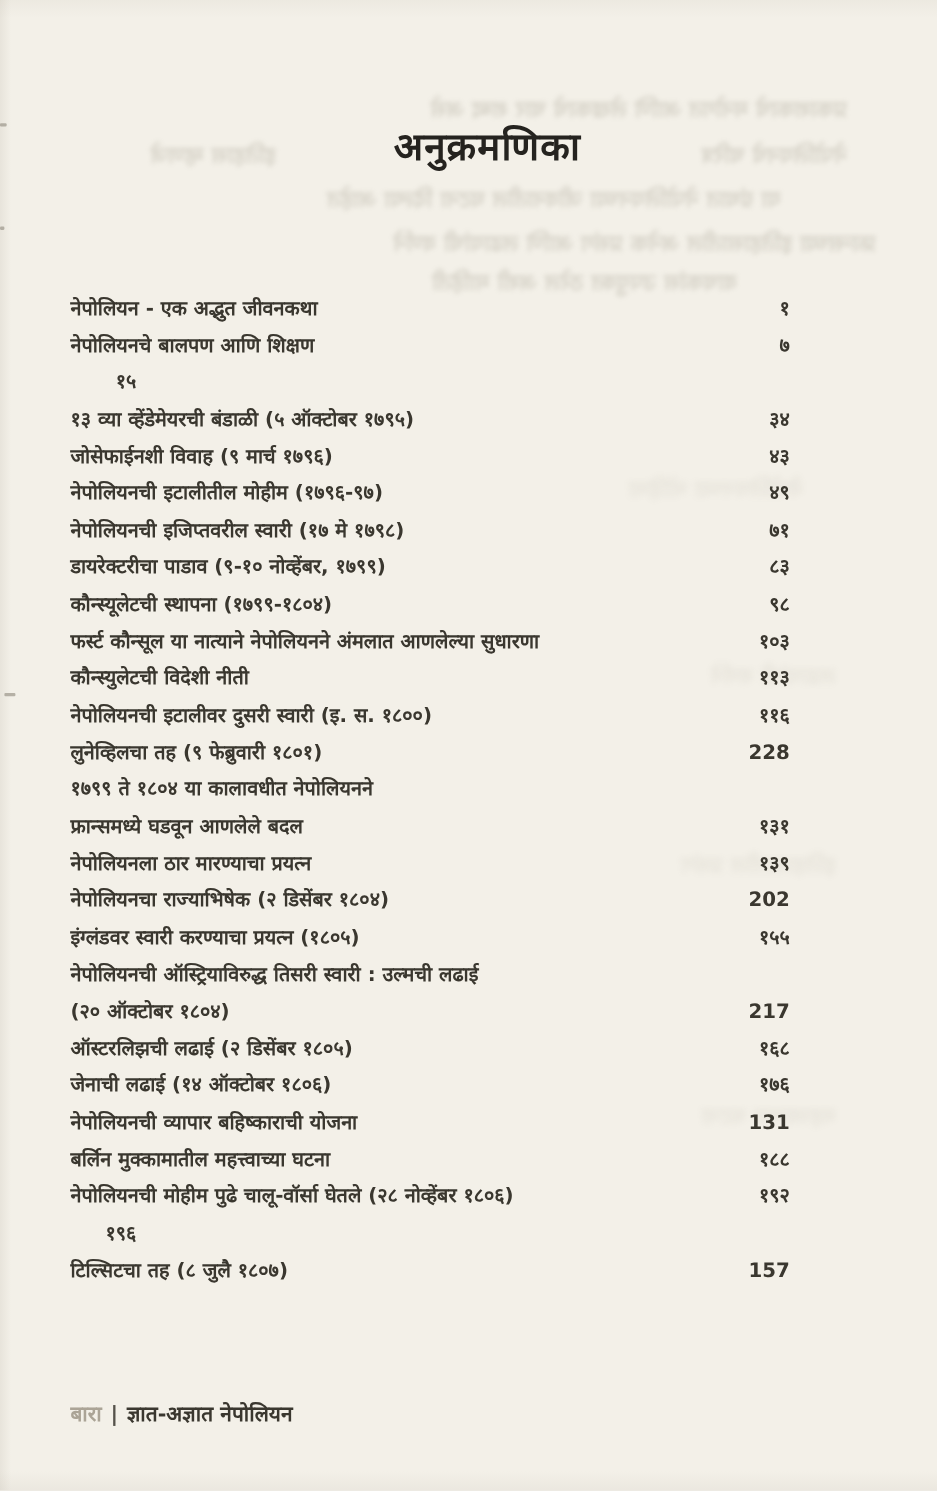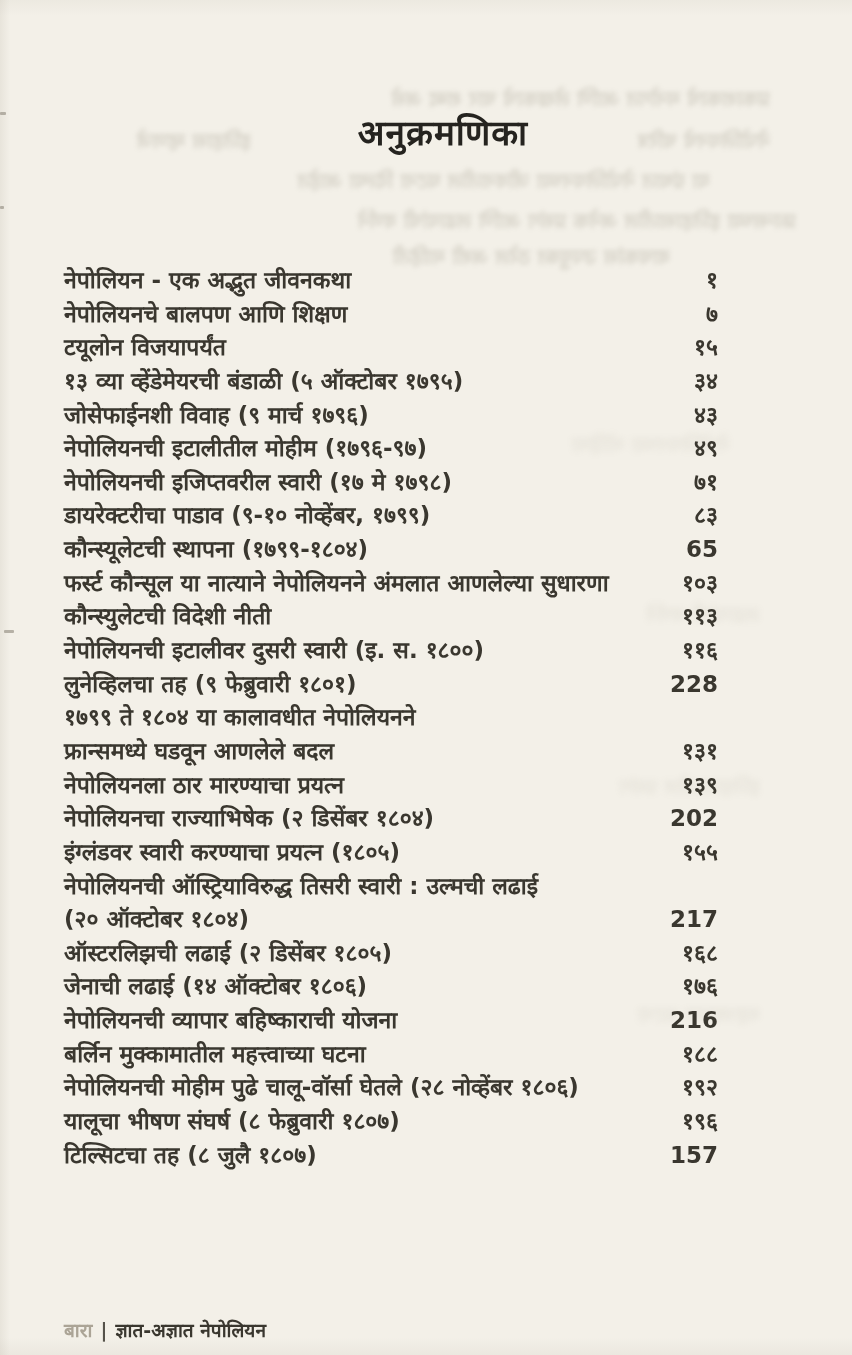--- a/index.html
+++ b/index.html
@@ -23,28 +23,28 @@
     position:absolute;top:108px;left:0;width:100%;
     text-align:center;font-size:35px;font-weight:bold;color:#25231f;
     letter-spacing:1px;
   }
   .toc{
     position:absolute;top:264px;left:64px;width:654px;
   }
   .row{
     display:flex;justify-content:space-between;align-items:flex-end;
     height:33.65px;line-height:33.65px;
-    font-size:23px;font-weight:bold;color:#3a372f;
+    font-size:18px;font-weight:bold;color:#3a372f;
     white-space:nowrap;
   }
   .lbl{overflow:visible;}
   .pg{min-width:60px;text-align:right;}
   .footer{
     position:absolute;top:1272px;left:64px;
-    font-size:19px;font-weight:bold;color:#3a372f;white-space:nowrap;margin-top:45px;
+    font-size:19px;font-weight:bold;color:#3a372f;white-space:nowrap;
   }
   .footer .faded{color:#aba496;}
   .footer .sep{margin:0 8px;color:#55524a;}
   .ghost{
     position:absolute;
     font-size:21px;font-weight:bold;color:#8d8776;
     transform:scaleX(-1);
     filter:blur(2.6px);
     opacity:0.26;
     white-space:nowrap;overflow:hidden;
@@ -78,21 +78,20 @@
   <div class="toc" id="toc-list">
       <div class="row">
         <span class="lbl">नेपोलियन - एक अद्भुत जीवनकथा</span>
         <span class="pg">१</span>
       </div>
       <div class="row">
         <span class="lbl">नेपोलियनचे बालपण आणि शिक्षण</span>
         <span class="pg">७</span>
       </div>
       <div class="row">
-        <span class="lbl">टयूलोन विजयापर्यंत</span>
         <span class="pg">१५</span>
       </div>
       <div class="row">
         <span class="lbl">१३ व्या व्हेंडेमेयरची बंडाळी (५ ऑक्टोबर १७९५)</span>
         <span class="pg">३४</span>
       </div>
       <div class="row">
         <span class="lbl">जोसेफाईनशी विवाह (९ मार्च १७९६)</span>
         <span class="pg">४३</span>
       </div>
@@ -103,21 +102,21 @@
       <div class="row">
         <span class="lbl">नेपोलियनची इजिप्तवरील स्वारी  (१७ मे १७९८)</span>
         <span class="pg">७१</span>
       </div>
       <div class="row">
         <span class="lbl">डायरेक्टरीचा पाडाव (९-१० नोव्हेंबर, १७९९)</span>
         <span class="pg">८३</span>
       </div>
       <div class="row">
         <span class="lbl">कौन्स्यूलेटची स्थापना  (१७९९-१८०४)</span>
-        <span class="pg">65</span>
+        <span class="pg">९८</span>
       </div>
       <div class="row">
         <span class="lbl">फर्स्ट कौन्सूल या नात्याने नेपोलियनने अंमलात आणलेल्या सुधारणा</span>
         <span class="pg">१०३</span>
       </div>
       <div class="row">
         <span class="lbl">कौन्स्युलेटची विदेशी नीती</span>
         <span class="pg">११३</span>
       </div>
       <div class="row">
@@ -159,32 +158,31 @@
       <div class="row">
         <span class="lbl">ऑस्टरलिझची लढाई (२ डिसेंबर १८०५)</span>
         <span class="pg">१६८</span>
       </div>
       <div class="row">
         <span class="lbl">जेनाची लढाई (१४ ऑक्टोबर १८०६)</span>
         <span class="pg">१७६</span>
       </div>
       <div class="row">
         <span class="lbl">नेपोलियनची व्यापार बहिष्काराची योजना</span>
-        <span class="pg">216</span>
+        <span class="pg">131</span>
       </div>
       <div class="row">
         <span class="lbl">बर्लिन मुक्कामातील महत्त्वाच्या घटना</span>
         <span class="pg">१८८</span>
       </div>
       <div class="row">
         <span class="lbl">नेपोलियनची मोहीम पुढे चालू-वॉर्सा घेतले (२८ नोव्हेंबर १८०६)</span>
         <span class="pg">१९२</span>
       </div>
       <div class="row">
-        <span class="lbl">यालूचा भीषण संघर्ष (८ फेब्रुवारी १८०७)</span>
         <span class="pg">१९६</span>
       </div>
       <div class="row">
         <span class="lbl">टिल्सिटचा तह (८ जुलै १८०७)</span>
         <span class="pg">157</span>
       </div>
     </div>
 
   <div class="footer">
     <span class="faded">बारा</span><span class="sep">|</span><span>ज्ञात-अज्ञात नेपोलियन</span>

